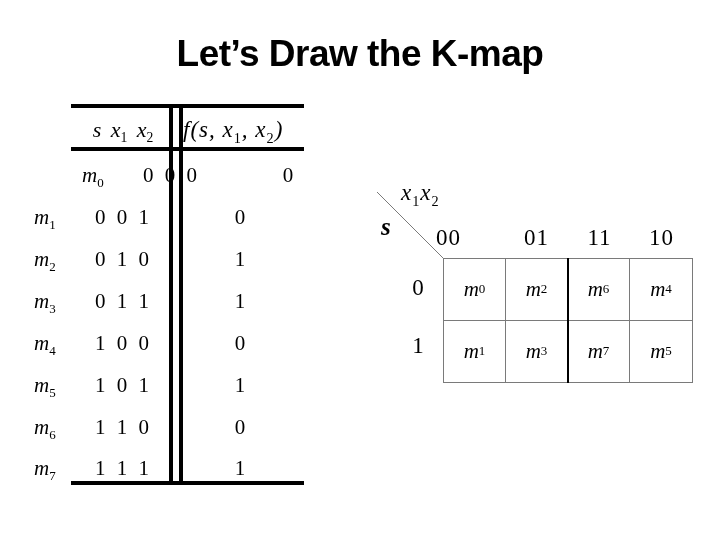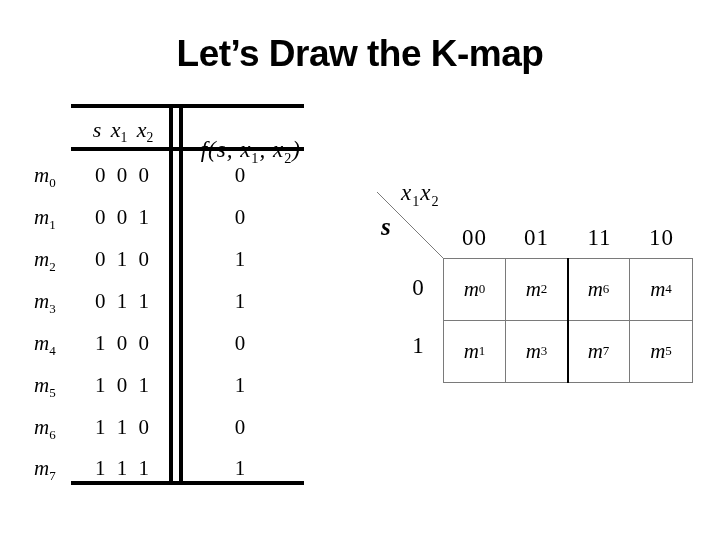--- a/index.html
+++ b/index.html
@@ -29,39 +29,39 @@
   .vrule.v1{left:155px;}
   .vrule.v2{left:165px;}
   .math{font-style:italic;text-align:center;}
   sub{font-style:normal;font-size:0.62em;line-height:0;}
   .tt-header-inputs{
     position:absolute;left:62px;top:115px;width:94px;height:30px;
     line-height:30px;text-align:center;font-size:22px;word-spacing:4px;
   }
   .tt-header-output{
     position:absolute;left:169px;top:114px;width:118px;height:32px;
-    line-height:32px;text-align:right;font-size:23px;letter-spacing:1px;margin-top:20px;
+    line-height:32px;text-align:left;font-size:23px;letter-spacing:1px;
   }
   .tt-row{position:absolute;left:0;width:300px;height:30px;line-height:30px;font-size:21px;}
-  .tt-row.r0{top:160px;} .tt-row.r1{top:202px;} .tt-row.r2{top:244px;}
+  .tt-row.r0{top:160px;margin-left:48px;} .tt-row.r1{top:202px;} .tt-row.r2{top:244px;}
   .tt-row.r3{top:286px;} .tt-row.r4{top:328px;} .tt-row.r5{top:370px;}
   .tt-row.r6{top:412px;} .tt-row.r7{top:453px;}
   .minterm{position:absolute;left:20px;width:48px;text-align:left;}
   .bits{position:absolute;left:80px;width:56px;text-align:center;word-spacing:6px;font-style:normal;}
   .outval{position:absolute;left:186px;width:80px;text-align:center;font-style:normal;}
   
   .kmap{position:absolute;left:0;top:0;width:720px;height:540px;}
   .diag{position:absolute;left:375px;top:189px;}
   .corner-label{position:absolute;left:401px;top:180px;font-size:23px;letter-spacing:1px;}
   .svar{position:absolute;left:381px;top:213px;font-size:25px;font-weight:bold;}
   .collab{
     position:absolute;top:225px;width:63px;height:26px;line-height:26px;
     text-align:center;font-size:23px;letter-spacing:1px;
   }
-  .collab.c0{left:443px;} .collab.c1{left:505px;} .collab.c2{left:568px;} .collab.c3{left:630px;}
+  .collab.c0{left:417px;} .collab.c1{left:505px;} .collab.c2{left:568px;} .collab.c3{left:630px;}
   .rowlab{
     position:absolute;left:402px;width:32px;height:28px;line-height:28px;
     text-align:center;font-size:23px;
   }
   .rowlab.rr0{top:274px;} .rowlab.rr1{top:332px;}
   .kgrid{
     position:absolute;left:443px;top:258px;width:250px;height:125px;
     box-sizing:border-box;border:1px solid var(--grid-line,#7a7a7a);
     display:grid;grid-template-columns:repeat(4,1fr);grid-template-rows:repeat(2,1fr);
   }

